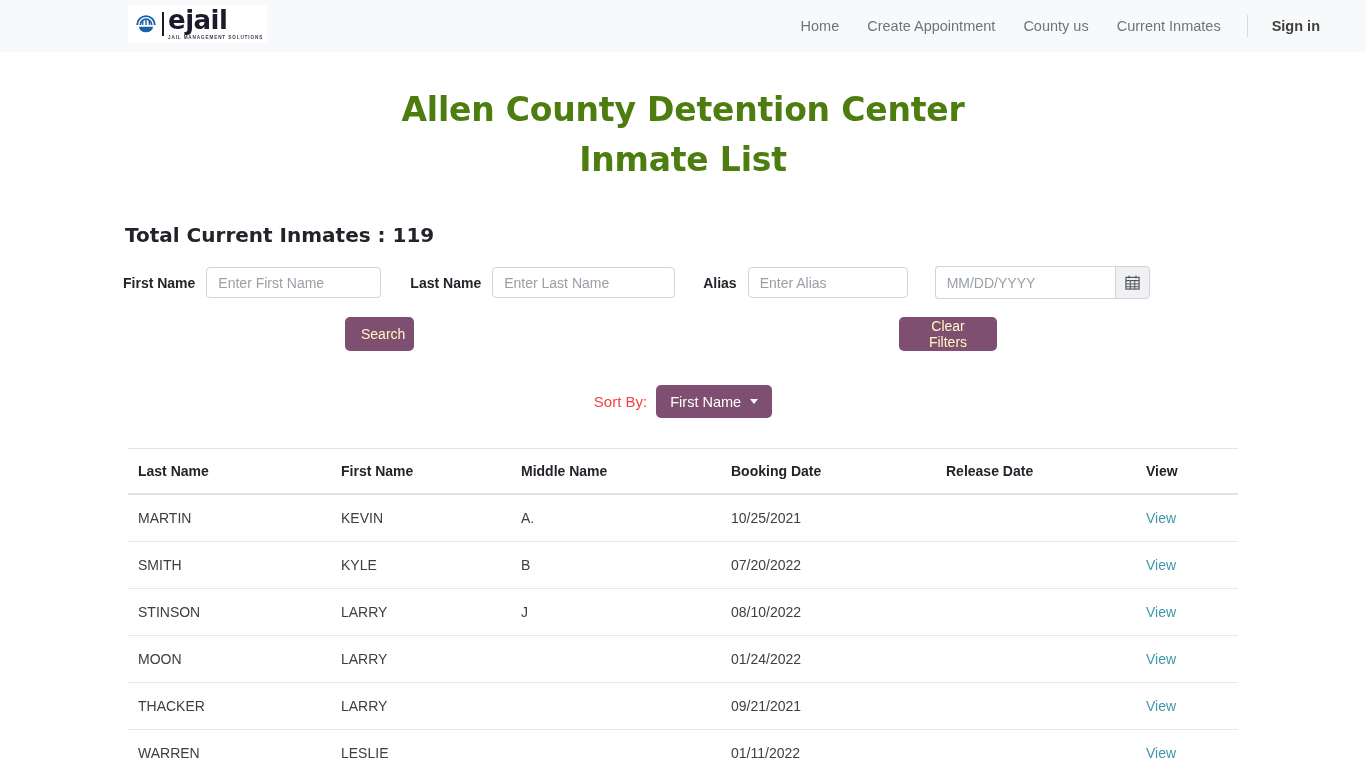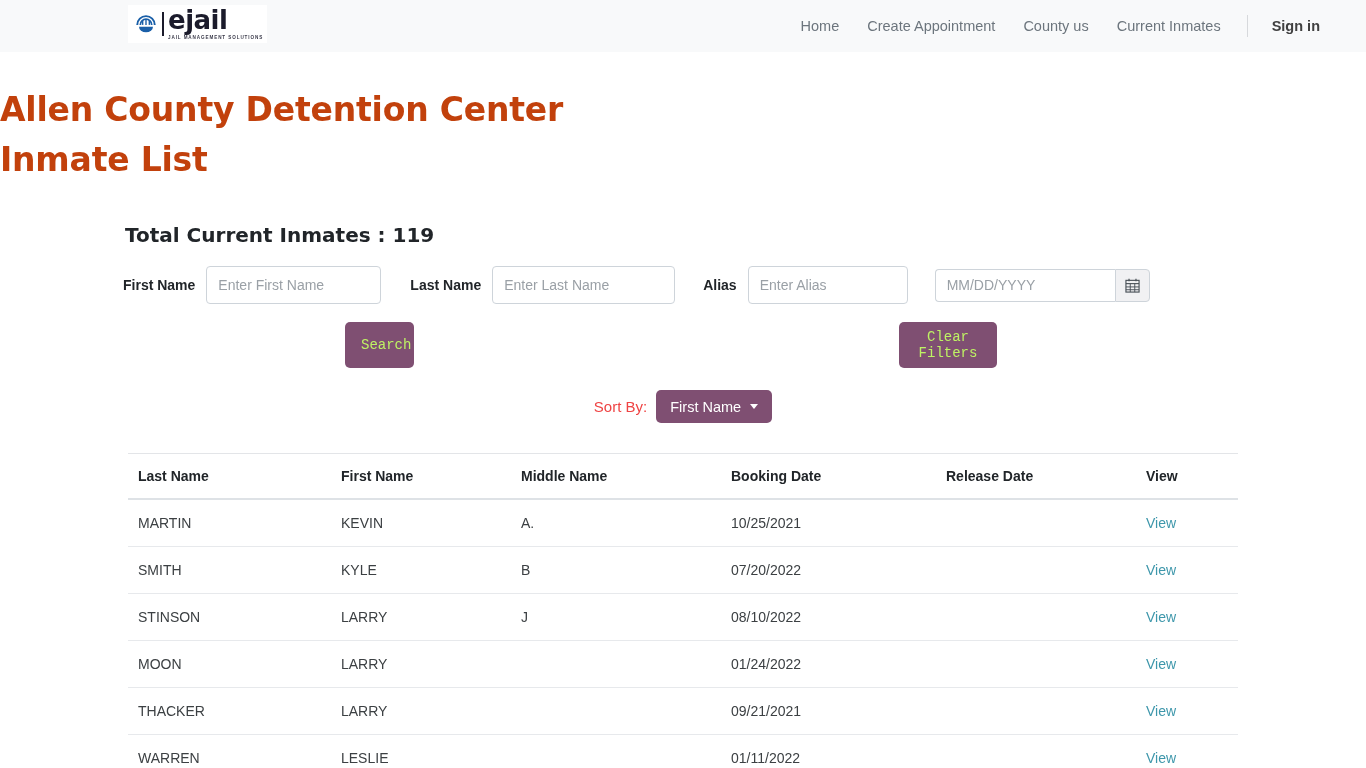--- a/index.html
+++ b/index.html
@@ -86,23 +86,24 @@
     margin: 0 6px 0 8px;
   }
   .nav-link.signin {
     color: #404040;
     font-weight: 700;
     padding-right: 0;
   }
 
   
   .page-title {
+    text-align: center;
     font-size: 33px;
     font-weight: 600;
-    color: #c2410c;
+    color: #4d7c0f;
     line-height: 50px;
     margin: 33px 0 0 0;
     font-family: "DejaVu Sans", sans-serif;
     letter-spacing: -0.2px;
   }
   .page-title .line2 { display: block; }
 
   
   .content {
     width: 1120px;
@@ -127,21 +128,21 @@
   .filter-label {
     font-size: 14px;
     font-weight: 700;
     color: #212529;
     margin-right: 11px;
     white-space: nowrap;
   }
   .filter-label.last { margin-left: 29px; }
   .filter-label.alias { margin-left: 28px; text-align: right; }
   .text-input {
-    height: 38px;
+    height: 31px;
     border: 1px solid #ced4da;
     border-radius: 4px;
     background: #fff;
     font-size: 14px;
     color: #495057;
     padding: 0 11px;
     outline: none;
     font-family: "Liberation Sans", sans-serif;
   }
   .text-input::placeholder { color: #9aa0a6; opacity: 1; }
@@ -174,27 +175,27 @@
   .cal-icon { display: block; }
 
   
   .action-row {
     position: relative;
     height: 34px;
     margin-top: 18px;
   }
   .btn-purple {
     background: #7f4f72;
-    color: #bef264;
+    color: #fef9c3;
     border: none;
     border-radius: 5px;
     font-size: 14px;
-    height: 46px;
+    height: 34px;
     cursor: pointer;
-    font-family: Liberation Mono, monospace;
+    font-family: Liberation Sans, sans-serif;
     padding: 0 16px;
     position: absolute;
   }
   #search-button { left: 222px; width: 69px; }
   #clear-filters-button { left: 776px; width: 98px; }
 
   
   .sort-row {
     display: flex;
     align-items: center;

